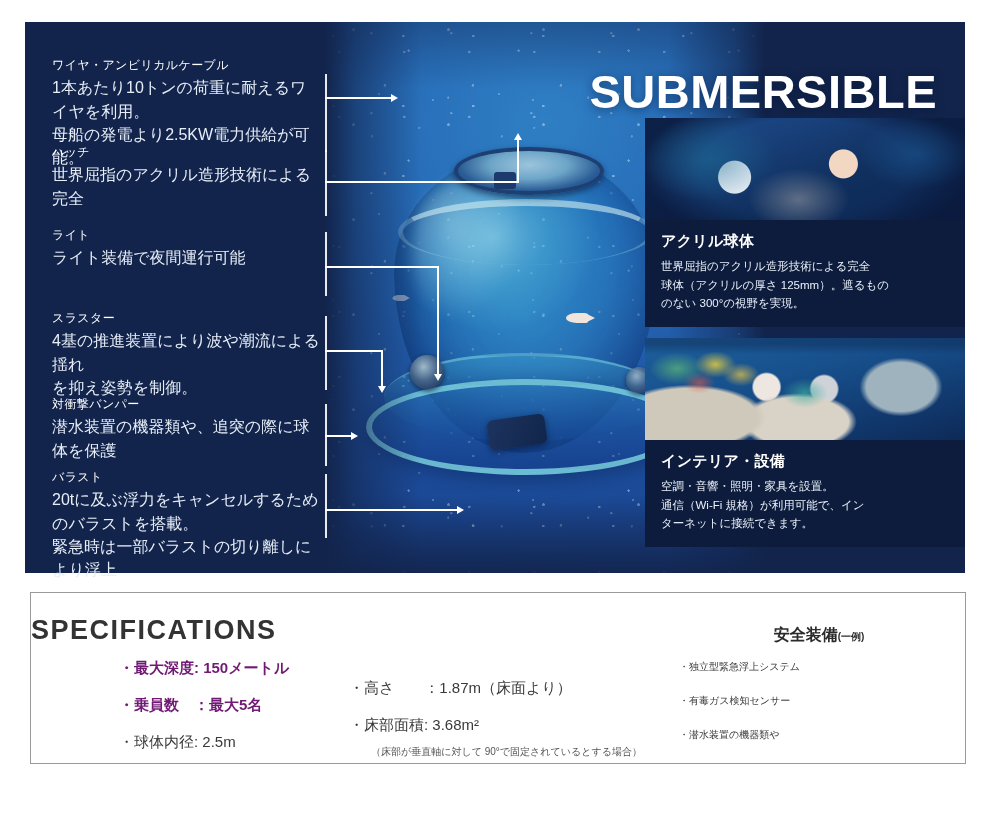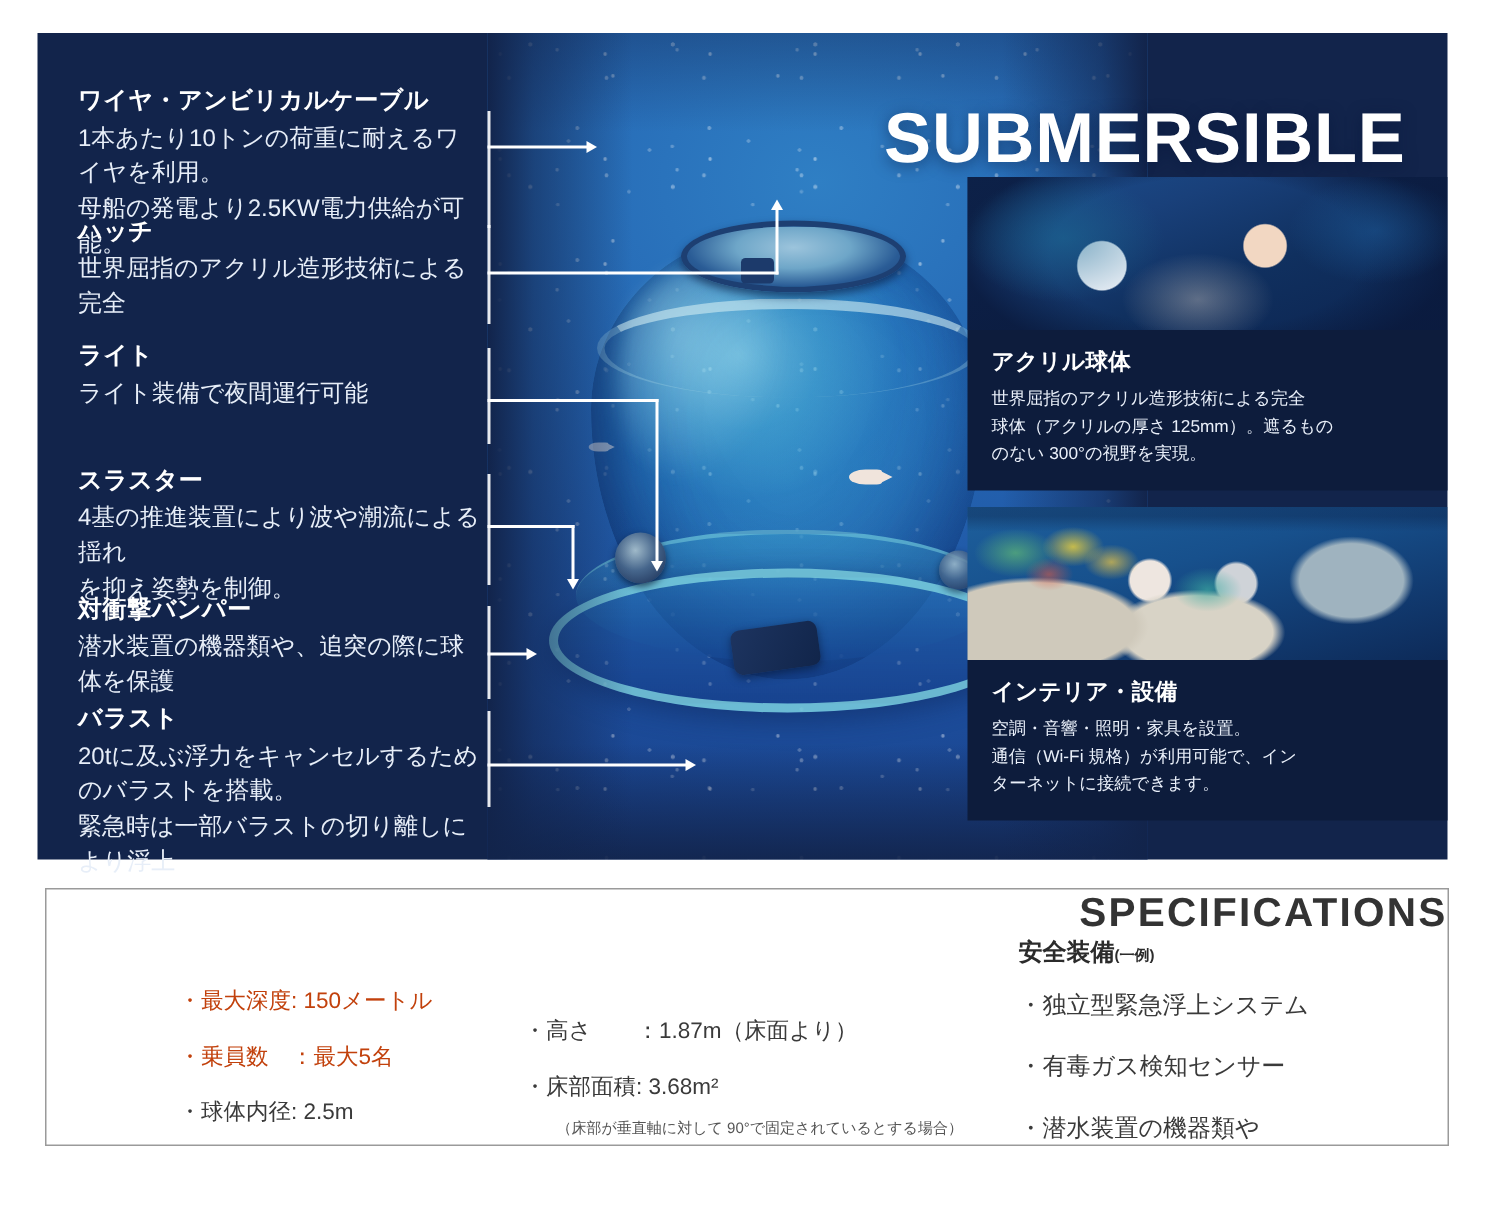--- a/index.html
+++ b/index.html
@@ -139,21 +139,21 @@
     border-top:7px solid #ffffff; border-bottom:none;
   }
   .arrowhead.up{
     border-left:4px solid transparent; border-right:4px solid transparent;
     border-bottom:7px solid #ffffff; border-top:none;
   }
 
   
   .callout { position:absolute; left:30px; width:290px; color:#fff; }
   .callout .c-title{
-    font-size:16px; font-weight:bold; letter-spacing:.4px; margin:0 0 4px 22px; line-height:1.2;
+    font-size:12px; font-weight:normal; letter-spacing:.4px; margin:0 0 4px 22px; line-height:1.2;
   }
   .callout .c-body{
     font-size:16px; line-height:1.45; margin-left:22px; color:#e7eef8; font-weight:normal;
   }
 
   
   .photo { position:absolute; left:645px; width:320px; overflow:hidden; }
   .card-text{
     position:absolute; left:645px; width:371px;
     background:#0d1c3c; color:#fff; padding:12px 16px 14px 16px;
@@ -204,37 +204,37 @@
     text-shadow:0 2px 10px rgba(5,20,55,.5);
     line-height:1;
   }
 
   
   .specbox{
     position:absolute; left:30px; top:592px; width:936px; height:172px;
     border:1px solid #9a9a9a; background:#fff;
   }
   .spec-title{
-    text-align:right; font-size:27px; font-weight:bold; color:#333;
-    letter-spacing:1.5px; 
+    text-align:left; font-size:27px; font-weight:bold; color:#333;
+    letter-spacing:1.5px; margin-top:22px;
   }
   .spec-cols{ position:absolute; left:0; top:66px; width:936px; }
   .col { position:absolute; }
   .col1{ left:88px; top:0; width:250px; }
   .col2{ left:318px; top:0; width:300px;margin-top:20px; }
   .col3{ left:648px; top:-34px; width:280px; }
   .spec-li{ font-size:15px; color:#3a3a3a; margin-bottom:19px; line-height:1.2; white-space:nowrap; }
-  .spec-li.bold{ font-weight:normal; color:#c2410c; }
+  .spec-li.bold{ font-weight:bold; color:#701a75; }
   .spec-note{ font-size:10px; color:#555; margin-top:-8px; margin-left:22px; white-space:nowrap;}
   .safety-h{
-    font-size:16px; font-weight:bold; color:#2b2b2b; text-align:left;
+    font-size:16px; font-weight:bold; color:#2b2b2b; text-align:center;
     margin-bottom:14px;
   }
   .safety-h small{ font-size:10px; font-weight:bold; }
-  .safe-li{ font-size:16px; color:#3a3a3a; margin-bottom:20px; white-space:nowrap; }
+  .safe-li{ font-size:10px; color:#3a3a3a; margin-bottom:20px; white-space:nowrap; }
 </style>
 </head>
 <body>
 
 <div class="page">
 
   <div class="hero">
 
     <div class="ocean"></div>
 

